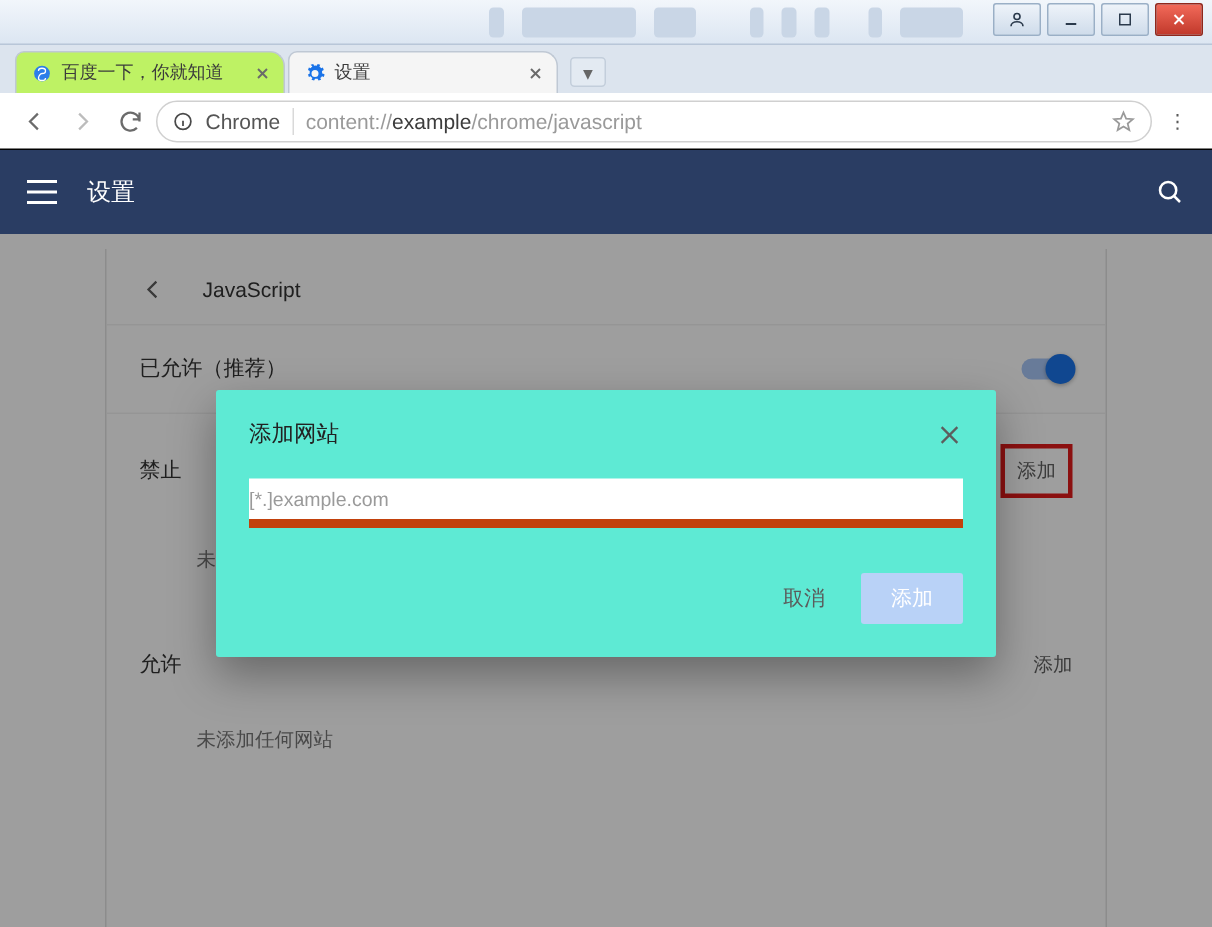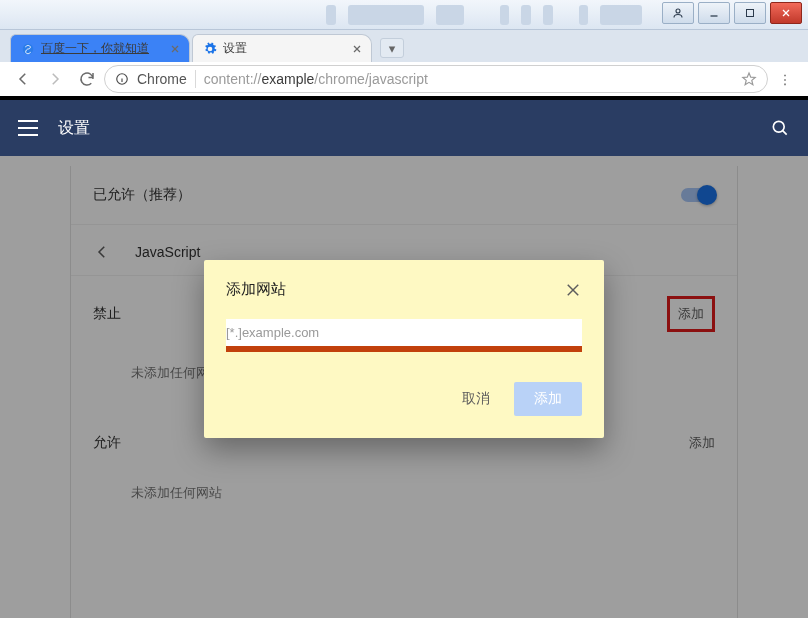--- a/index.html
+++ b/index.html
@@ -47,36 +47,36 @@
     position:relative;
   }
   .tab {
     height:28px; padding:0 28px 0 10px; margin-right:2px;
     background:#f5f5f5; border:1px solid #bfc8d4; border-bottom:none;
     border-top-left-radius:6px; border-top-right-radius:10px;
     display:flex; align-items:center; gap:6px; min-width:180px; max-width:200px;
     position:relative; cursor:pointer;
     font-size:12px; color:#3b3b3b;
   }
-  .tab.inactive { background:#3b82f6;text-decoration:underline; }
+  .tab.inactive { background:#bef264; }
   .tab .favicon { width:14px; height:14px; display:flex; align-items:center; justify-content:center;}
   .tab .tab-close {
     position:absolute; right:8px; top:50%; transform:translateY(-50%);
     width:12px; height:12px; color:#6a6a6a; cursor:pointer;
   }
   .newtab {
     width:24px; height:20px; background:#e3eaf2; border:1px solid #c3cedb;
     border-radius:3px; margin-left:6px; margin-bottom:4px;
     display:flex; align-items:center; justify-content:center; color:#666;
     cursor:pointer;
   }
 
   
   .addrbar {
-    height:38px; background:#fff; border-bottom:4px solid #000000;
+    height:38px; background:#fff; border-bottom:1px solid #000000;
     display:flex; align-items:center; padding:0 8px; gap:2px;
   }
   .nav-ico {
     width:30px; height:30px; display:flex; align-items:center; justify-content:center;
     color:#6b6b6b; border-radius:50%;
   }
   .nav-ico.disabled { color:#bcbcbc; }
   .omnibox {
     flex:1; height:28px; border:1px solid #d0d0d0; border-radius:14px;
     display:flex; align-items:center; padding:0 10px; gap:8px;
@@ -144,21 +144,21 @@
   .sub-item { padding:12px 22px 12px 60px; color:#777; font-size:13px;}
   
   
   .scrim {
     position:absolute; inset:0; background:rgba(0,0,0,.38);
   }
 
   
   .dialog {
     position:absolute; left:50%; top:160px; transform:translateX(-50%);
-    width:400px; background:#fef9c3; border-radius:2px;
+    width:520px; background:#5eead4; border-radius:2px;
     box-shadow:0 12px 30px rgba(0,0,0,.35);
     padding-bottom:4px;
   }
   .dlg-head {
     display:flex; align-items:center; padding:20px 22px 10px 22px;
   }
   .dlg-head .t { font-size:15px; color:#222;}
   .dlg-close { margin-left:auto; color:#5d5d5d; cursor:pointer; width:18px; height:18px;}
   .dlg-field { padding:10px 22px 4px 22px;}
   .dlg-field label { font-size:12px; color:#1a73e8; display:block; margin-bottom:2px;}
@@ -319,32 +319,32 @@
       <svg width="20" height="20" viewBox="0 0 24 24" fill="none" stroke="currentColor" stroke-width="2">
           <circle cx="10.5" cy="10.5" r="6.5"></circle>
           <line x1="20" y1="20" x2="15.2" y2="15.2"></line>
         </svg>
     </div>
   </div>
 
   <div class="settings-body">
     <div class="card">
 
-      <div class="card-row">
-        <span class="row-title">已允许（推荐）</span>
-        <div class="toggle"></div>
-      </div>
-
       <div class="card-row subhead">
         <span class="back-arrow">
           <svg width="18" height="18" viewBox="0 0 24 24" fill="none" stroke="currentColor" stroke-width="2">
               <path d="M15 5l-7 7 7 7M4 12h0"></path>
             </svg>
         </span>
         <span class="row-title">JavaScript</span>
+      </div>
+
+      <div class="card-row">
+        <span class="row-title">已允许（推荐）</span>
+        <div class="toggle"></div>
       </div>
 
       <div class="card-row" style="border-bottom:none;">
         <span class="row-title">禁止</span>
         <span class="add-link highlight">添加</span>
       </div>
       <div class="sub-item">未添加任何网站</div>
 
       <div class="card-row" style="border-bottom:none; padding-top:40px;">
         <span class="row-title">允许</span>

